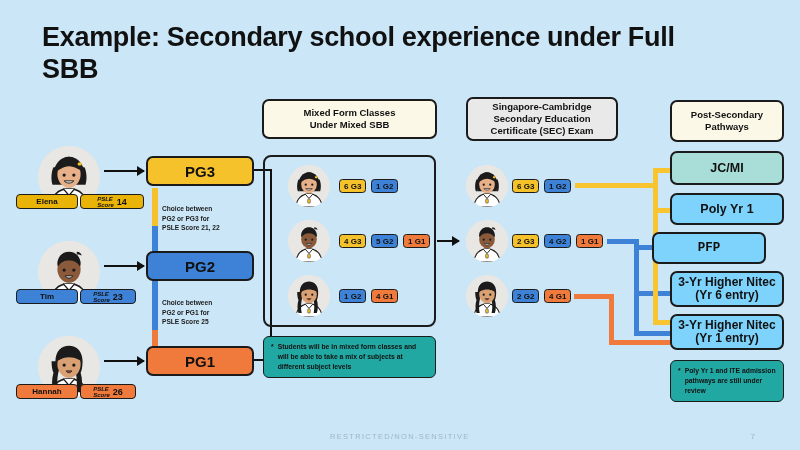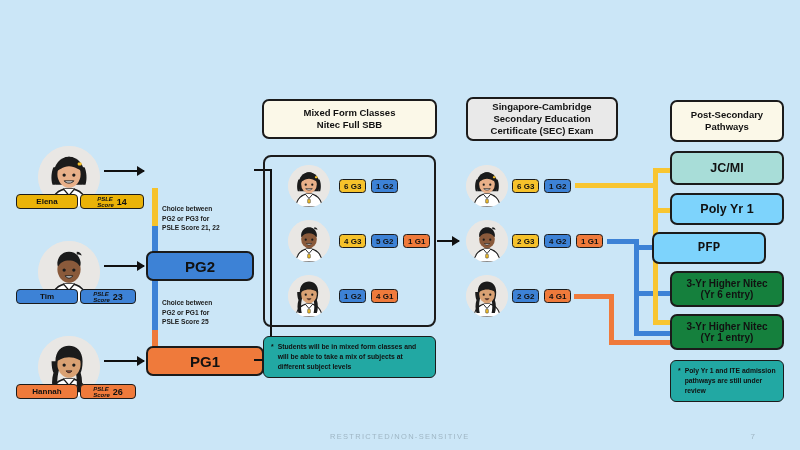--- a/index.html
+++ b/index.html
@@ -96,21 +96,21 @@
     border-radius:6px; padding:5px 7px;
     font-size:6.8px; font-weight:bold; line-height:1.45; color:#111;
     display:flex; gap:4px;
   }
   .note .star { flex:0 0 auto; }
 
   
   .path { font-size:12.5px; line-height:1.12; }
   .path.teal   { background:#A8DDD8; }
   .path.salmon { background:#7dd3fc; }
-  .path.yellow { background:#15803d; font-size:10px; }
+  .path.yellow { background:#7dd3fc; font-size:12px; }
 
   
   .route { position:absolute; }
   .rY { background:#F8C531; }
   .rB { background:#3D82D6; }
   .rO { background:#EF7A3B; }
 
   
   .footer {
     position:absolute; left:330px; top:432px;
@@ -119,25 +119,26 @@
   .pageno {
     position:absolute; right:45px; top:432px;
     font-size:8px; color:#9FB6C4;
   }
 </style>
 </head>
 <body>
 
 <div class="slide">
 
+  <div class="title">Example: Secondary school experience under Full SBB</div>
 
   <div class="rbox hdr cream" style="left:262px; top:99px; width:175px; height:40px;">
     <div>
       <div>Mixed Form Classes</div>
-      <div>Nitec Full SBB</div>
+      <div>Under Mixed SBB</div>
     </div>
   </div>
 
   <div class="rbox hdr grey" style="left:466px; top:97px; width:152px; height:44px;">
     <div>
       <div>Singapore-Cambridge</div>
       <div>Secondary Education</div>
       <div>Certificate (SEC) Exam</div>
     </div>
   </div>
@@ -224,22 +225,23 @@
       <span class="lbl" style="display:block">Score</span>
     </span>
     <span class="num">26</span>
   </div>
   <div class="arrow-h" style="left:104px; top:360px; width:40px;"></div>
 
   <div class="spine" style="left:152px; top:188px; height:72px; background:#F6C22B;"></div>
   <div class="spine" style="left:152px; top:226px; height:128px; background:#3D82D6;"></div>
   <div class="spine" style="left:152px; top:330px; height:42px; background:#EF7A3B;"></div>
 
+  <div class="rbox pg y" style="left:146px; top:156px; width:108px; height:30px;">PG3</div>
   <div class="rbox pg b" style="left:146px; top:251px; width:108px; height:30px;">PG2</div>
-  <div class="rbox pg o" style="left:146px; top:346px; width:118px; height:30px;">PG1</div>
+  <div class="rbox pg o" style="left:146px; top:346px; width:108px; height:30px;">PG1</div>
 
   <div class="choice" style="left:162px; top:204px; width:92px;">
     <div>Choice between</div>
     <div>PG2 or PG3 for</div>
     <div>PSLE Score 21, 22</div>
   </div>
   <div class="choice" style="left:162px; top:298px; width:92px;">
     <div>Choice between</div>
     <div>PG2 or PG1 for</div>
     <div>PSLE Score 25</div>

